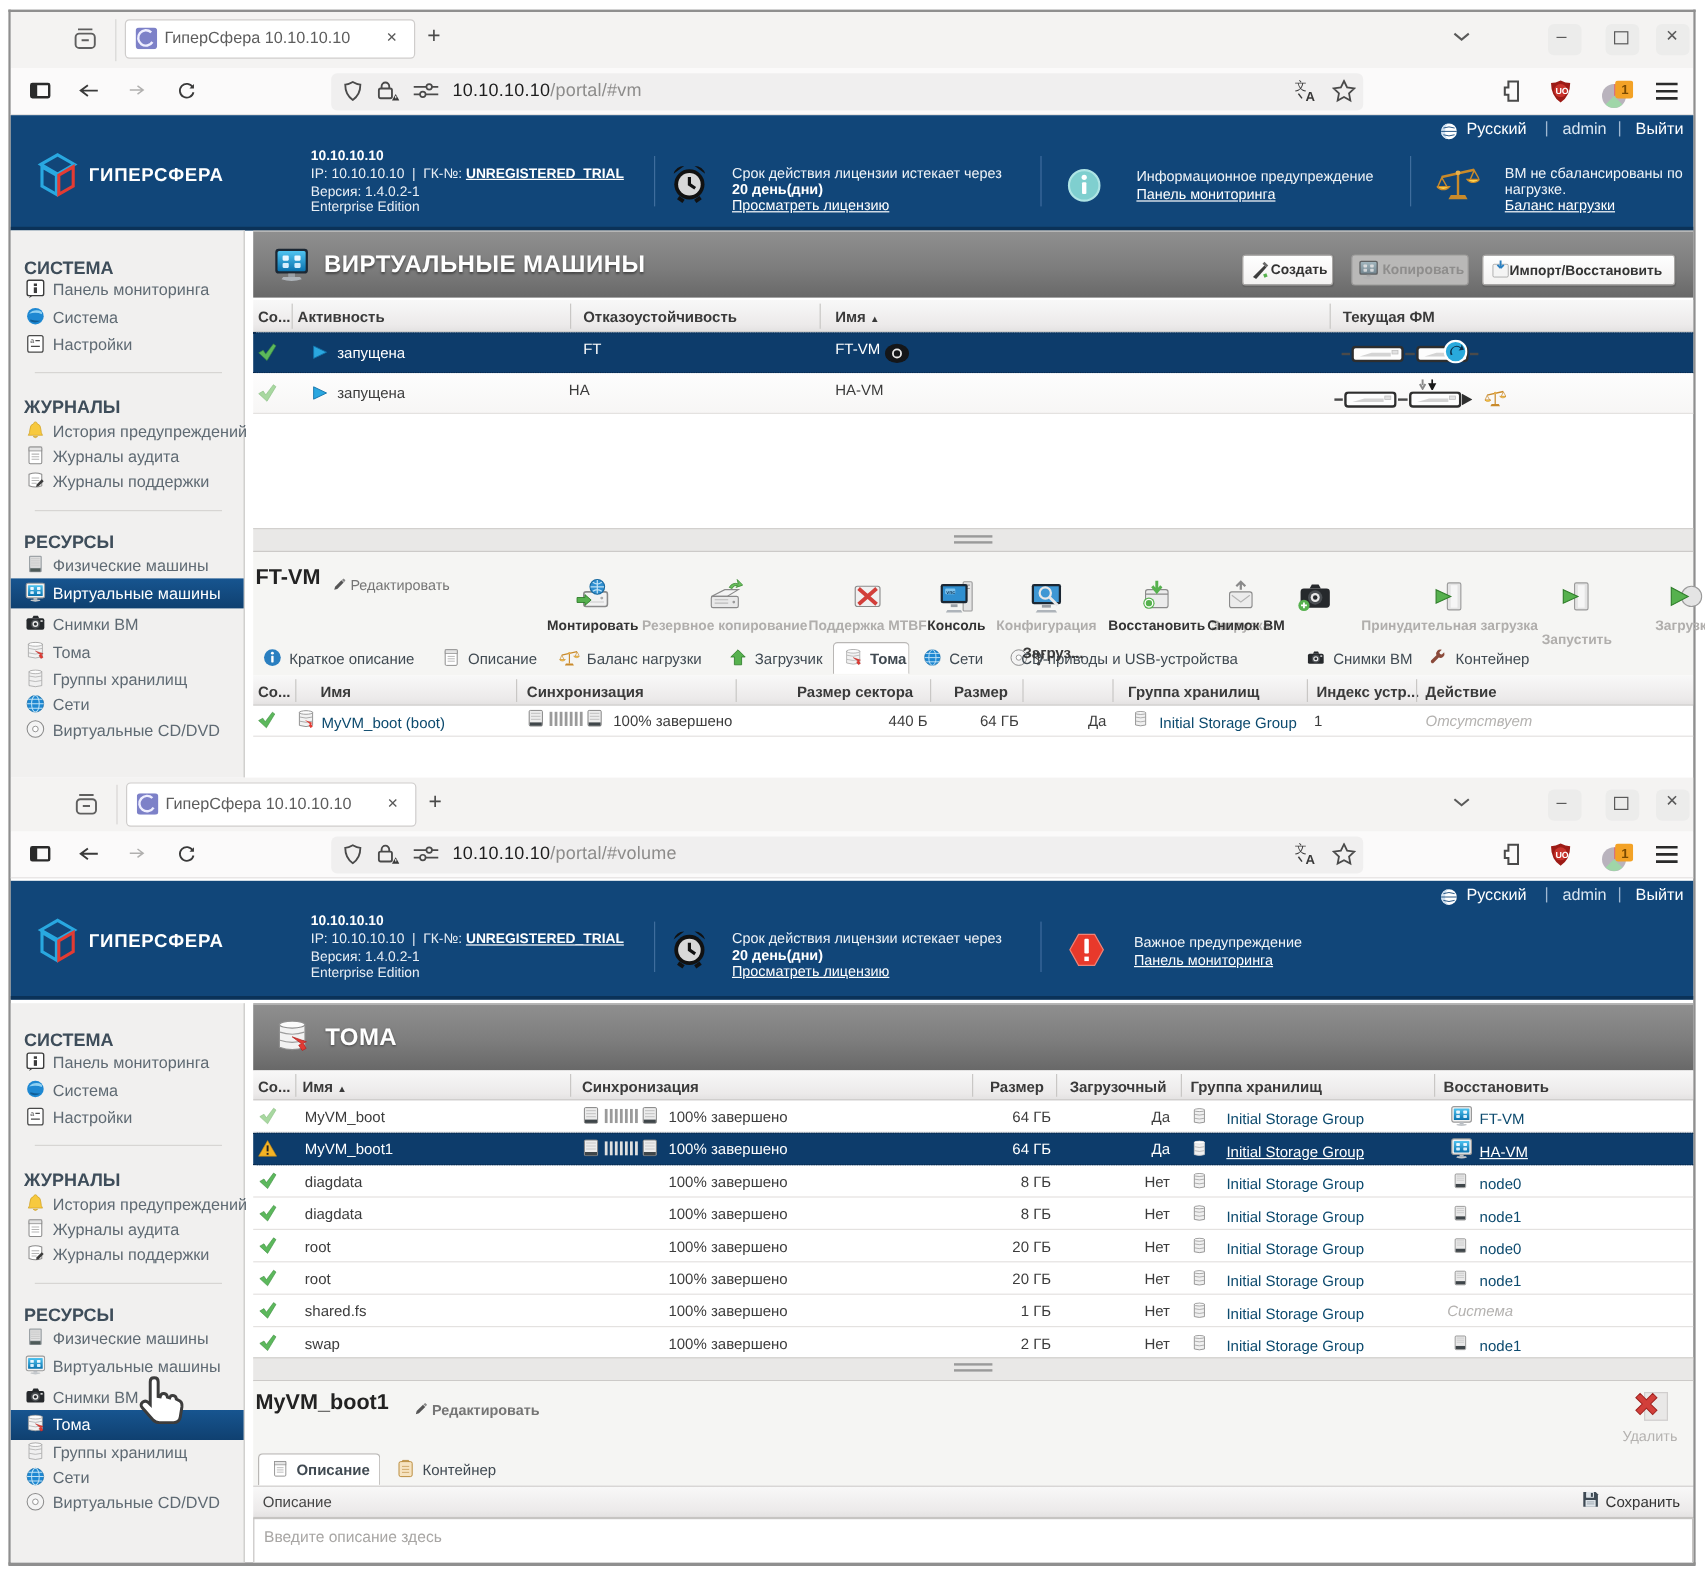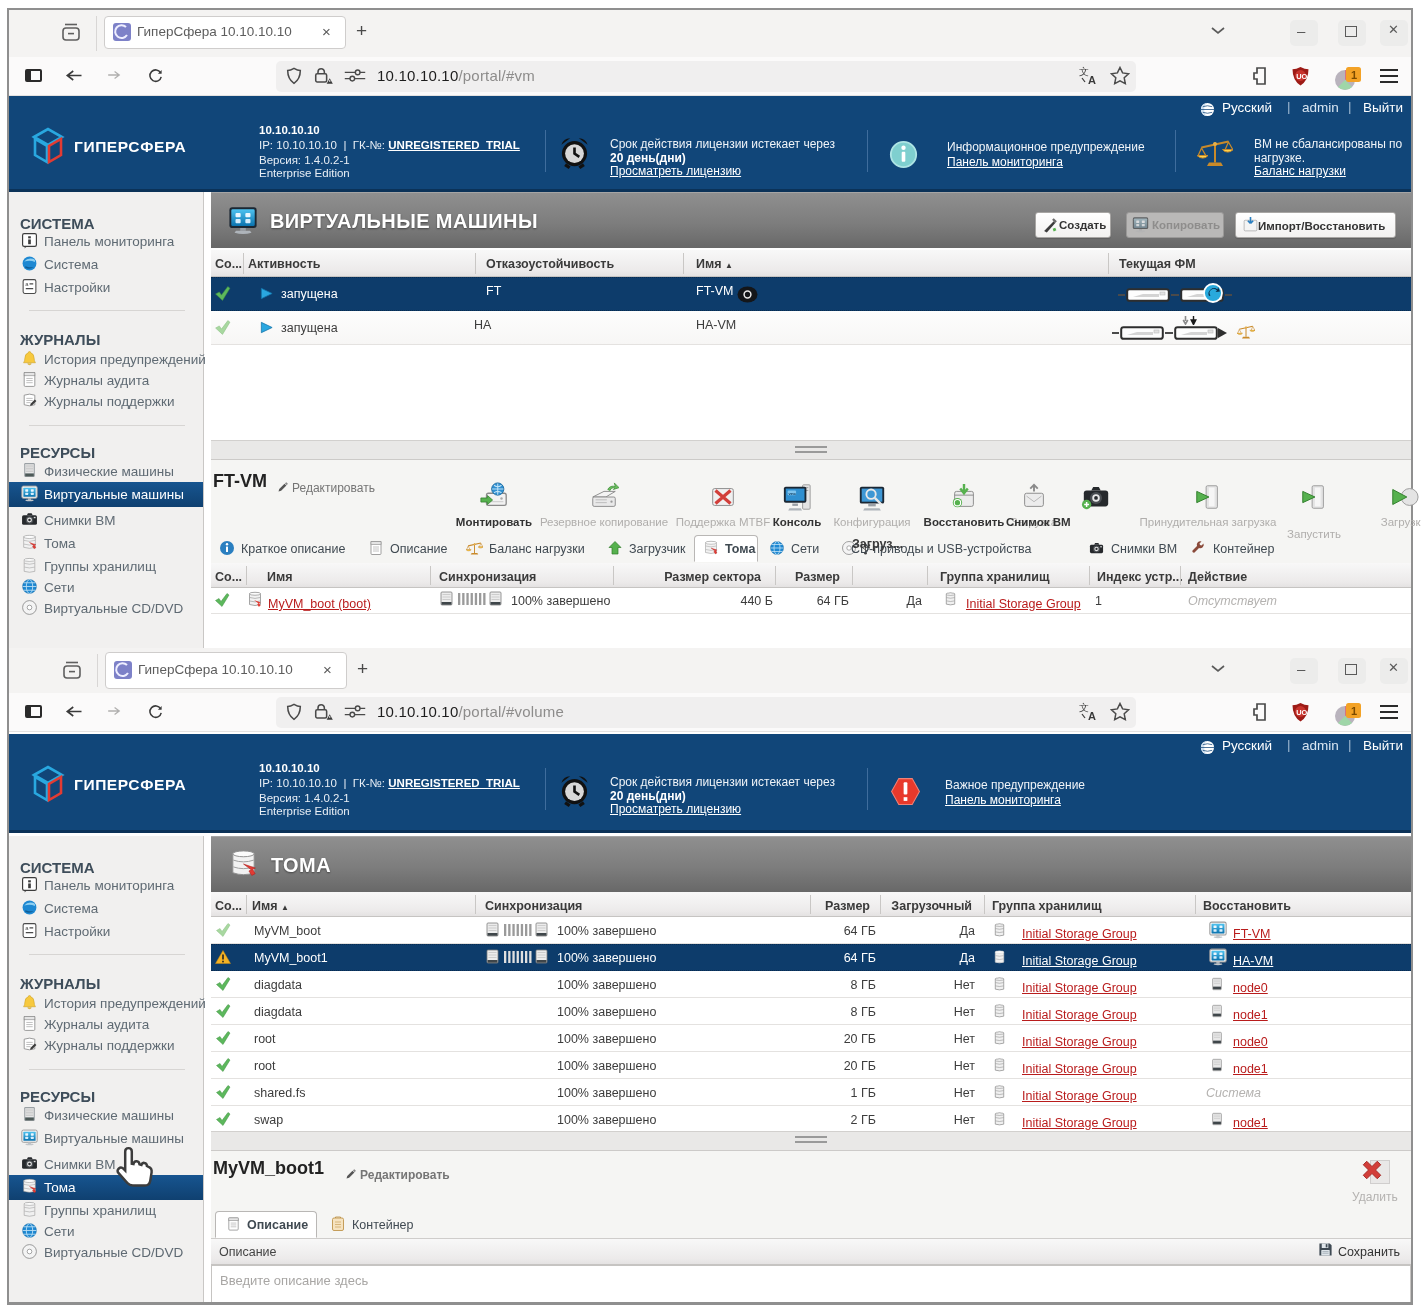--- a/index.html
+++ b/index.html
@@ -14,31 +14,31 @@
 .sidebar{left:9px;width:195px;background:#f1f0ef;border-right:1px solid #c9c7c5}
 .sbh{font-size:15px;font-weight:bold;color:#3e4d5a}
 .graybar{background:linear-gradient(180deg,#8f8f8f 0%,#7d7d7d 55%,#686868 100%);border-top:1px solid #a5a5a5}
 .gtitle{font-size:20px;font-weight:bold;color:#fff;text-shadow:0 1px 2px rgba(0,0,0,.45);letter-spacing:.4px}
 .thead{background:linear-gradient(180deg,#f8f8f8,#eceaea 80%,#e4e2e2);border-bottom:1px solid #c6c4c2}
 .th{font-size:12.5px;color:#3a3a3a;font-weight:bold}
 .csep{width:1px;background:#c9c7c5}
 .selrow{background:#0d3c6b;border-top:1px dotted #0a2c50;border-bottom:1px dotted #0a2c50}
 .cell{font-size:12.5px;color:#3c3c3c}
 .cellw{font-size:12.5px;color:#fff}
-.lnk{font-size:12.5px;color:#b91c1c;text-decoration:underline}
+.lnk{font-size:12.5px;color:#0c4a6e;}
 .lnkw{font-size:12.5px;color:#fff;text-decoration:underline}
 .rowline{height:1px;background:#e4e2e0}
 .btn{background:linear-gradient(180deg,#ffffff,#f2f1f0);border:1px solid #a8a6a4;border-radius:3px;box-shadow:0 1px 1px rgba(0,0,0,.15)}
 .btnd{background:#b9b8b7;border:1px solid #9a9998;border-radius:3px}
 .btnt{font-size:12px;font-weight:bold;color:#333}
 .btntd{font-size:12px;font-weight:bold;color:#8e8d8c}
 .splitter{background:#e9e8e7;border-top:1px solid #d2d0ce;border-bottom:1px solid #cccac8}
 .ptitle{font-size:18px;font-weight:bold;color:#222}
 .tlabel{font-size:11.5px;color:#333;font-weight:bold}
-.tlabeld{font-size:11.5px;color:#b0aeac;font-weight:normal}
+.tlabeld{font-size:11.5px;color:#b0aeac;font-weight:bold}
 .tab2{border:1px solid #b9b7b5;border-bottom:1px solid #fff;background:#fff;border-radius:4px 4px 0 0}
 .tabtxt{font-size:12.5px;color:#404a52}
 .gi{font-size:12.5px;color:#b4b2b0;font-style:italic}
 .dis{filter:grayscale(.7);opacity:.6}
 .hlink{color:#fff;text-decoration:underline}
 </style></head><body>
 <svg width="0" height="0" style="position:absolute">
 <defs>
 <linearGradient id="gb" x1="0" y1="0" x2="0" y2="1">
         <stop offset="0" stop-color="#4fc3f0"></stop>

